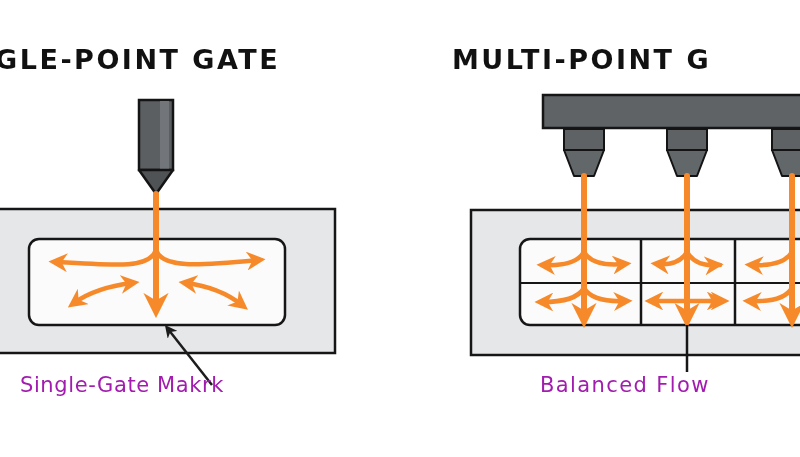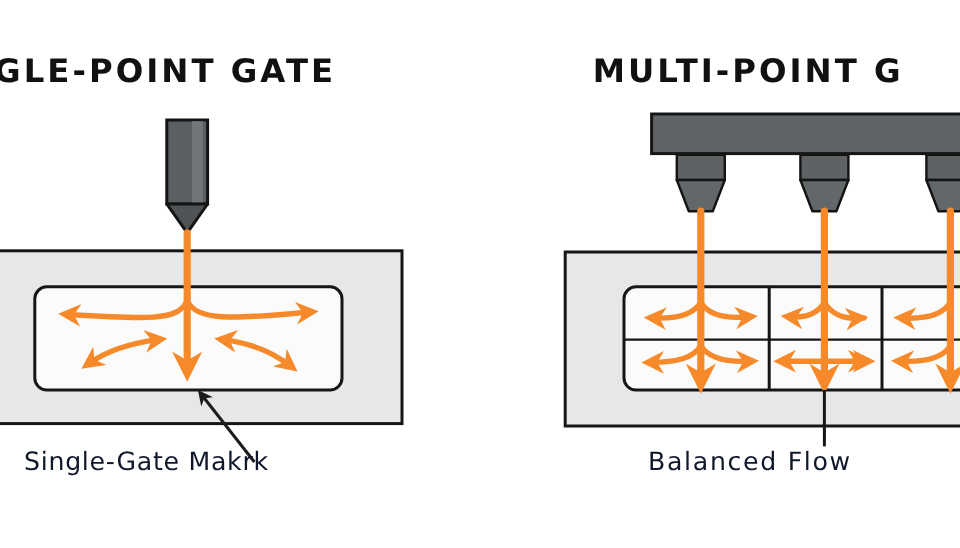--- a/index.html
+++ b/index.html
@@ -8,25 +8,25 @@
     background: #ffffff;
     font-family: "DejaVu Sans", "Liberation Sans", sans-serif;
   }
   .title {
     position: absolute; top: 44px; margin: 0;
     font-family: "DejaVu Sans", sans-serif;
     font-weight: bold; font-size: 27px; letter-spacing: 2.5px;
     color: #111111; white-space: nowrap;
   }
   #title-left { left: -30px; }
-  #title-right { left: 494px; text-align: right; }
+  #title-right { left: 452px; text-align: right; }
   .caption {
     position: absolute; top: 373px; margin: 0;
     font-family: "DejaVu Sans", sans-serif;
-    font-size: 21px; color: #0f172a; white-space: nowrap; letter-spacing: 0.6px;
+    font-size: 21px; color: #a21caf; white-space: nowrap; letter-spacing: 0.6px;
   }
   #caption-left { left: 20px; }
   #caption-right { left: 540px; letter-spacing: 1.4px; }
   svg.art { position: absolute; left: 0; top: 0; }
 </style>
 </head>
 <body>
 
 <h1 id="title-left" class="title">NGLE-POINT GATE</h1>
 <h1 id="title-right" class="title">MULTI-POINT G</h1>

